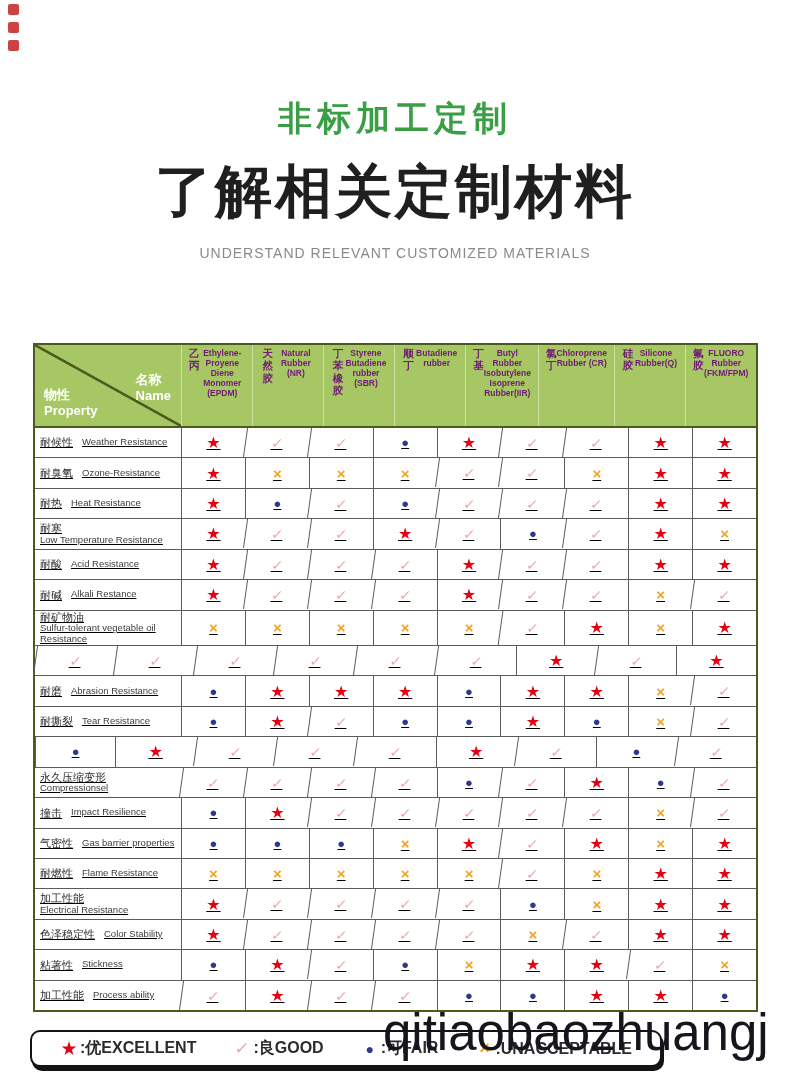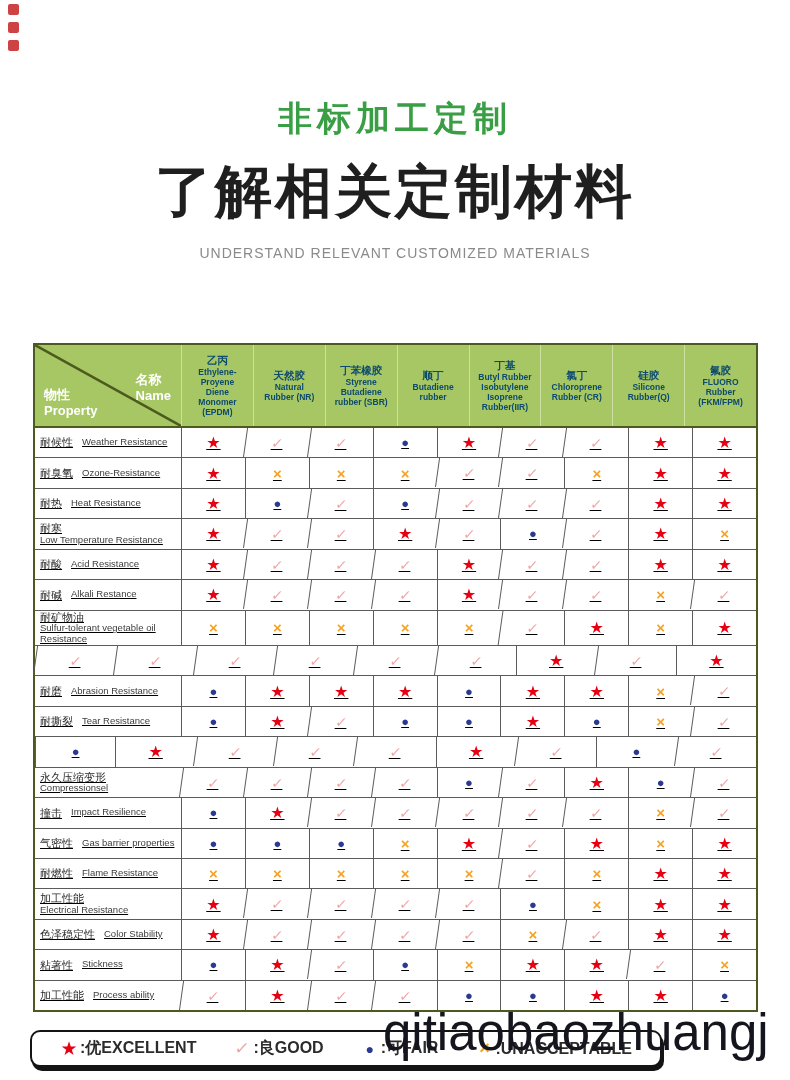--- a/index.html
+++ b/index.html
@@ -19,21 +19,21 @@
   .hero-title{font-size:57px;font-weight:800;color:var(--ink);letter-spacing:3px;margin-top:12px;}
   .hero-en-sub{font-size:14px;color:var(--sub);letter-spacing:1px;margin-top:14px;}
 
   .mtable{position:absolute;left:33px;top:343px;width:725px;height:669px;border:2px solid var(--header-border);display:flex;flex-direction:column;}
   .thead{display:flex;height:83px;background:var(--header-green);flex:none;border-bottom:2px solid var(--header-border);}
   .corner{width:146px;flex:none;position:relative;color:#fff;}
   .corner svg{position:absolute;left:0;top:0;width:100%;height:100%;}
   .corner-name{position:absolute;top:7px;right:10px;font-size:13px;font-weight:700;line-height:1.25;text-align:left;margin-top:20px;}
   .corner-prop{position:absolute;bottom:7px;left:9px;font-size:13px;font-weight:700;line-height:1.25;}
   .corner-name span,.corner-prop span{display:block;}
-  .hcol{flex:1;border-left:1px solid #cfdfa2;color:#0c4a6e;text-align:center;display:flex;flex-direction:column;justify-content:center;padding:2px 7px;line-height:1.18;}
+  .hcol{flex:1;border-left:1px solid #cfdfa2;color:#701a75;text-align:center;display:flex;flex-direction:row;justify-content:center;padding:2px 7px;line-height:1.18;}
   .hcol .hcn{font-size:10.5px;font-weight:700;}
   .hcol .hen{font-size:8.5px;font-weight:700;margin-top:1px;}
 
   .tbody{flex:1;display:flex;flex-direction:column;background:#fff;text-decoration:underline;}
   .trow{flex:1;display:flex;border-top:1px solid var(--grid);}
   .trow:first-child{border-top:none;}
   .rlabel{width:146px;flex:none;display:flex;flex-wrap:wrap;align-content:center;align-items:center;column-gap:9px;padding-left:5px;line-height:1.15;overflow:hidden;}
   .rlabel .cn{font-size:11px;color:#2c2c2c;}
   .rlabel .en{font-size:9.5px;color:#3c3c3c;}
   .tcell{flex:1;border-left:1px solid var(--grid);display:flex;align-items:center;justify-content:center;}

